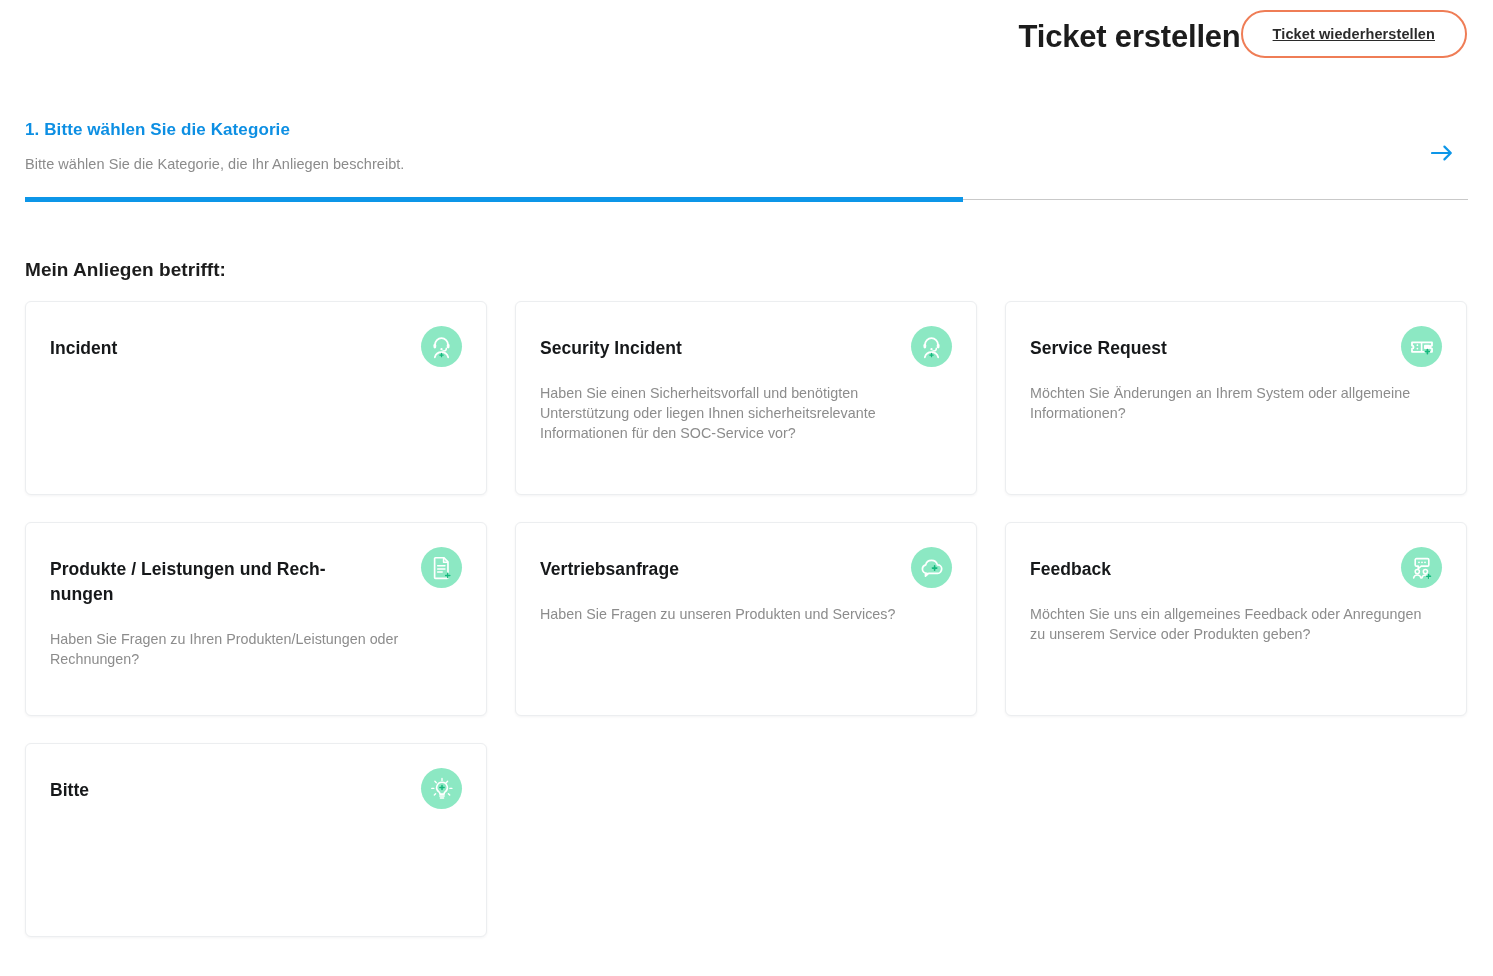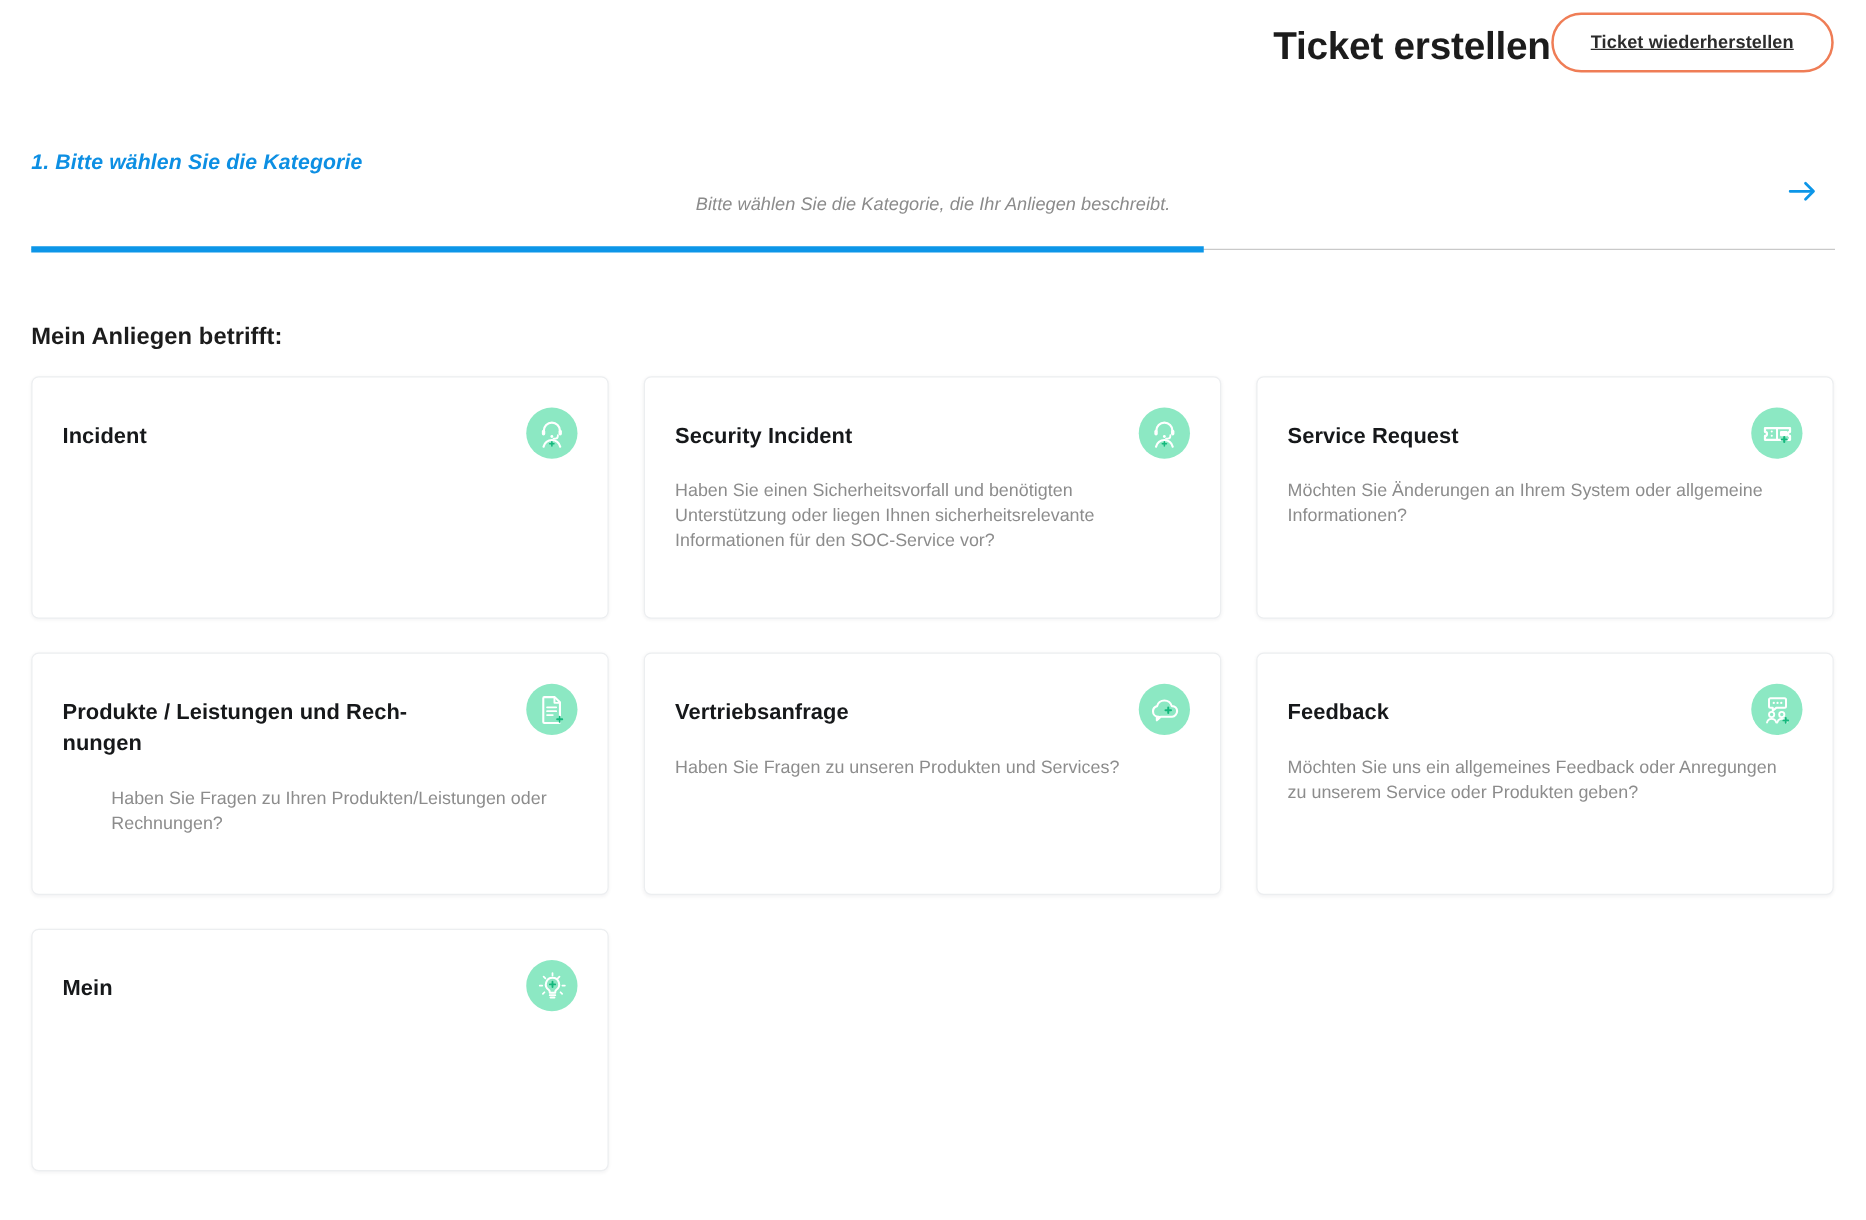--- a/index.html
+++ b/index.html
@@ -53,36 +53,34 @@
     cursor: pointer;
     font-family: "Liberation Sans", sans-serif;
     margin-right: 1px;
     text-decoration: underline;
   }
 
   
   .step-block {
     position: relative;
     margin-top: 52px;
-    font-style: italic;
   }
 
   .step-heading {
     font-size: 17px;
     font-weight: bold;
     color: #0d8fe3;
     letter-spacing: 0.1px;
   }
 
   .step-sub {
     margin-top: 16px;
     font-size: 14.5px;
     color: #8b8b8b;
     letter-spacing: 0.05px;
-    text-align: center;
   }
 
   .step-arrow {
     position: absolute;
     right: 13px;
     top: 20px;
     width: 26px;
     height: 26px;
     display: flex;
     align-items: center;
@@ -168,21 +166,21 @@
     height: 41px;
     border-radius: 50%;
     background: #8ce8c3;
     display: flex;
     align-items: center;
     justify-content: center;
   }
   .card-icon svg { display: block; }
 
   
-  .card.title-two-line .card-desc { margin-top: 22px; margin-left: 39px; }
+  .card.title-two-line .card-desc { margin-top: 22px; }
 </style>
 </head>
 <body>
 
 <div class="page">
 
   <div class="header">
     <div class="page-title">Ticket erstellen</div>
     <button class="restore-btn">Ticket wiederherstellen</button>
   </div>
@@ -289,21 +287,21 @@
           <circle cx="8.3" cy="16.6" r="2.1" fill="none" stroke="#fff" stroke-width="1.5"></circle>
           <path d="M4.6 23a3.8 3.8 0 017.4 0" fill="none" stroke="#fff" stroke-width="1.5" stroke-linecap="round"></path>
           <circle cx="16.4" cy="16.6" r="2.1" fill="none" stroke="#fff" stroke-width="1.5"></circle>
           <path d="M12.8 23a3.8 3.8 0 017.4 0" fill="none" stroke="#fff" stroke-width="1.5" stroke-linecap="round"></path>
           <path d="M19.6 19.4v3.8M17.7 21.3h3.8" stroke="#15b87d" stroke-width="1.5" stroke-linecap="round"></path>
         </svg>
       </div>
     </div>
 
     <div class="card">
-      <div class="card-title">Mein</div>
+      <div class="card-title">Bitte</div>
       <div class="card-icon">
         <svg width="26" height="26" viewBox="0 0 26 26">
           <path d="M13 6.2a5.3 5.3 0 013.1 9.6c-.6.5-.9 1.1-.9 1.8v.5h-4.4v-.5c0-.7-.3-1.3-.9-1.8A5.3 5.3 0 0113 6.2z" fill="none" stroke="#fff" stroke-width="1.6" stroke-linejoin="round"></path>
           <path d="M10.8 20.1h4.4M11.4 22h3.2" stroke="#fff" stroke-width="1.5" stroke-linecap="round"></path>
           <path d="M13 2.4v2M5.9 5.3l1.4 1.4M2.8 12.4h2M20.9 12.4h2M18.6 5.3l-1.4 1.4M6.6 17.8l-1.3 1.3M19.4 17.8l1.3 1.3" stroke="#fff" stroke-width="1.4" stroke-linecap="round"></path>
           <path d="M13 9.4v4.2M10.9 11.5h4.2" stroke="#15b87d" stroke-width="1.5" stroke-linecap="round"></path>
         </svg>
       </div>
     </div>
 

